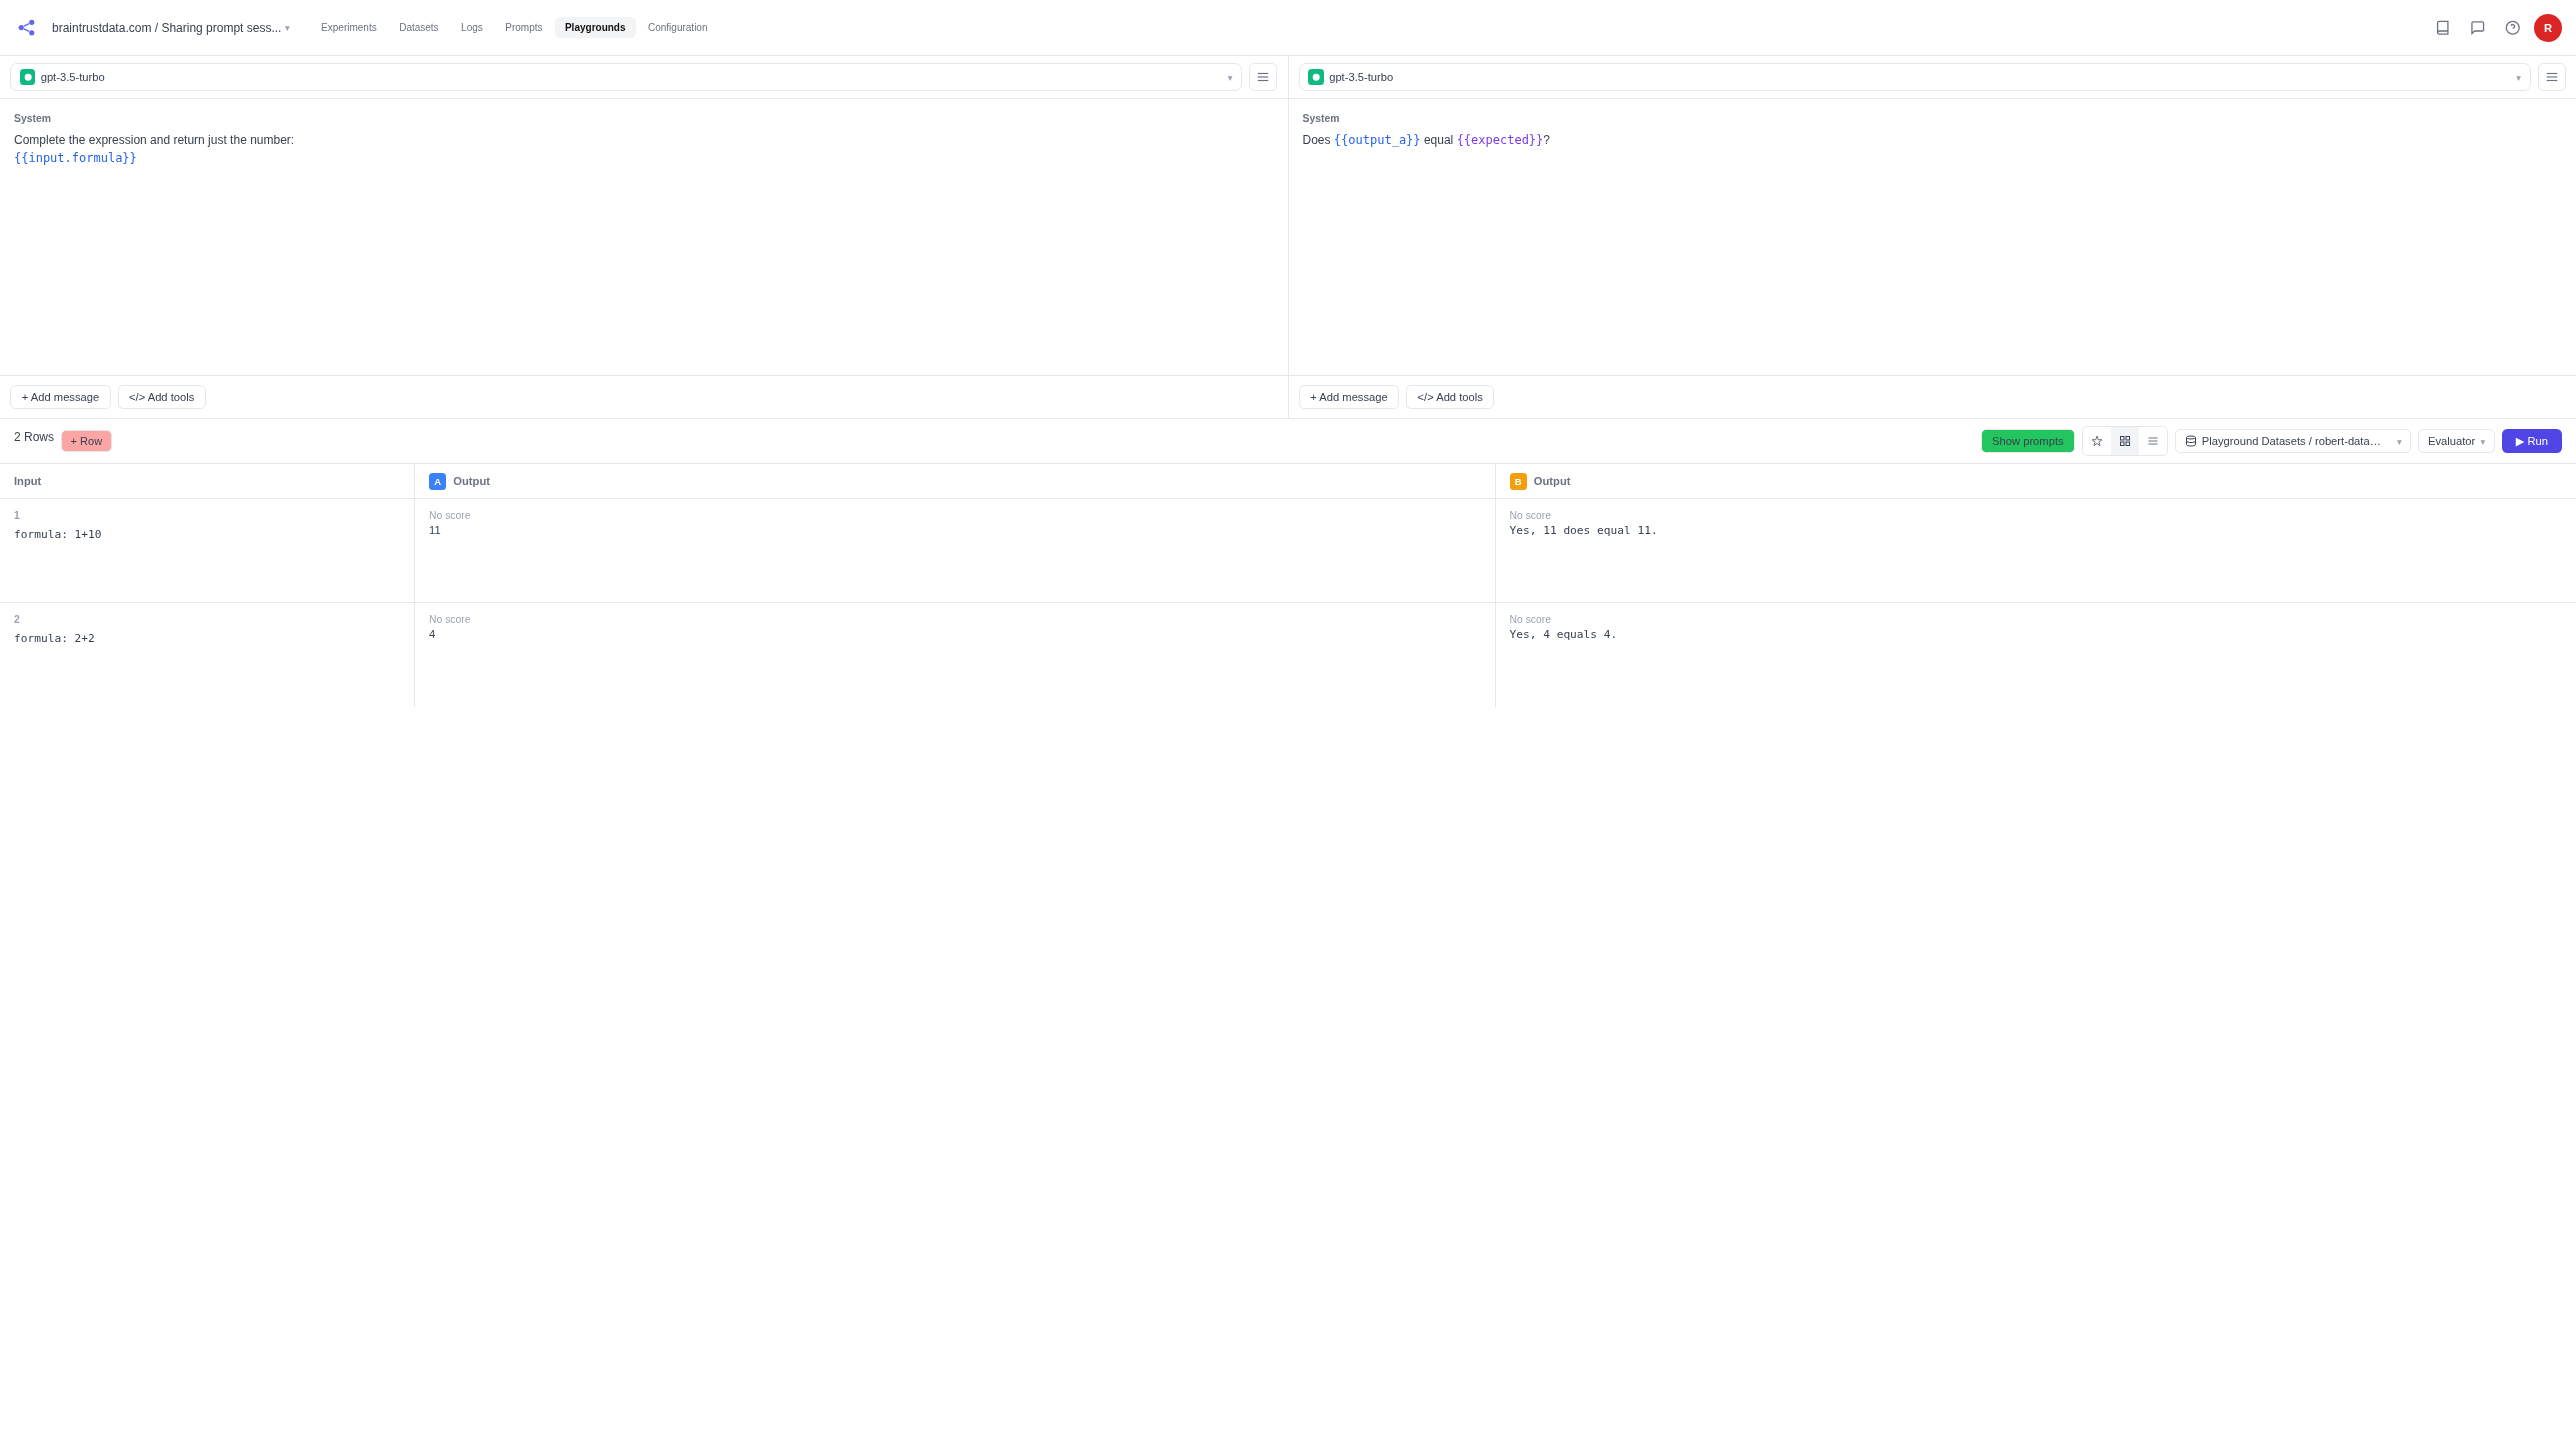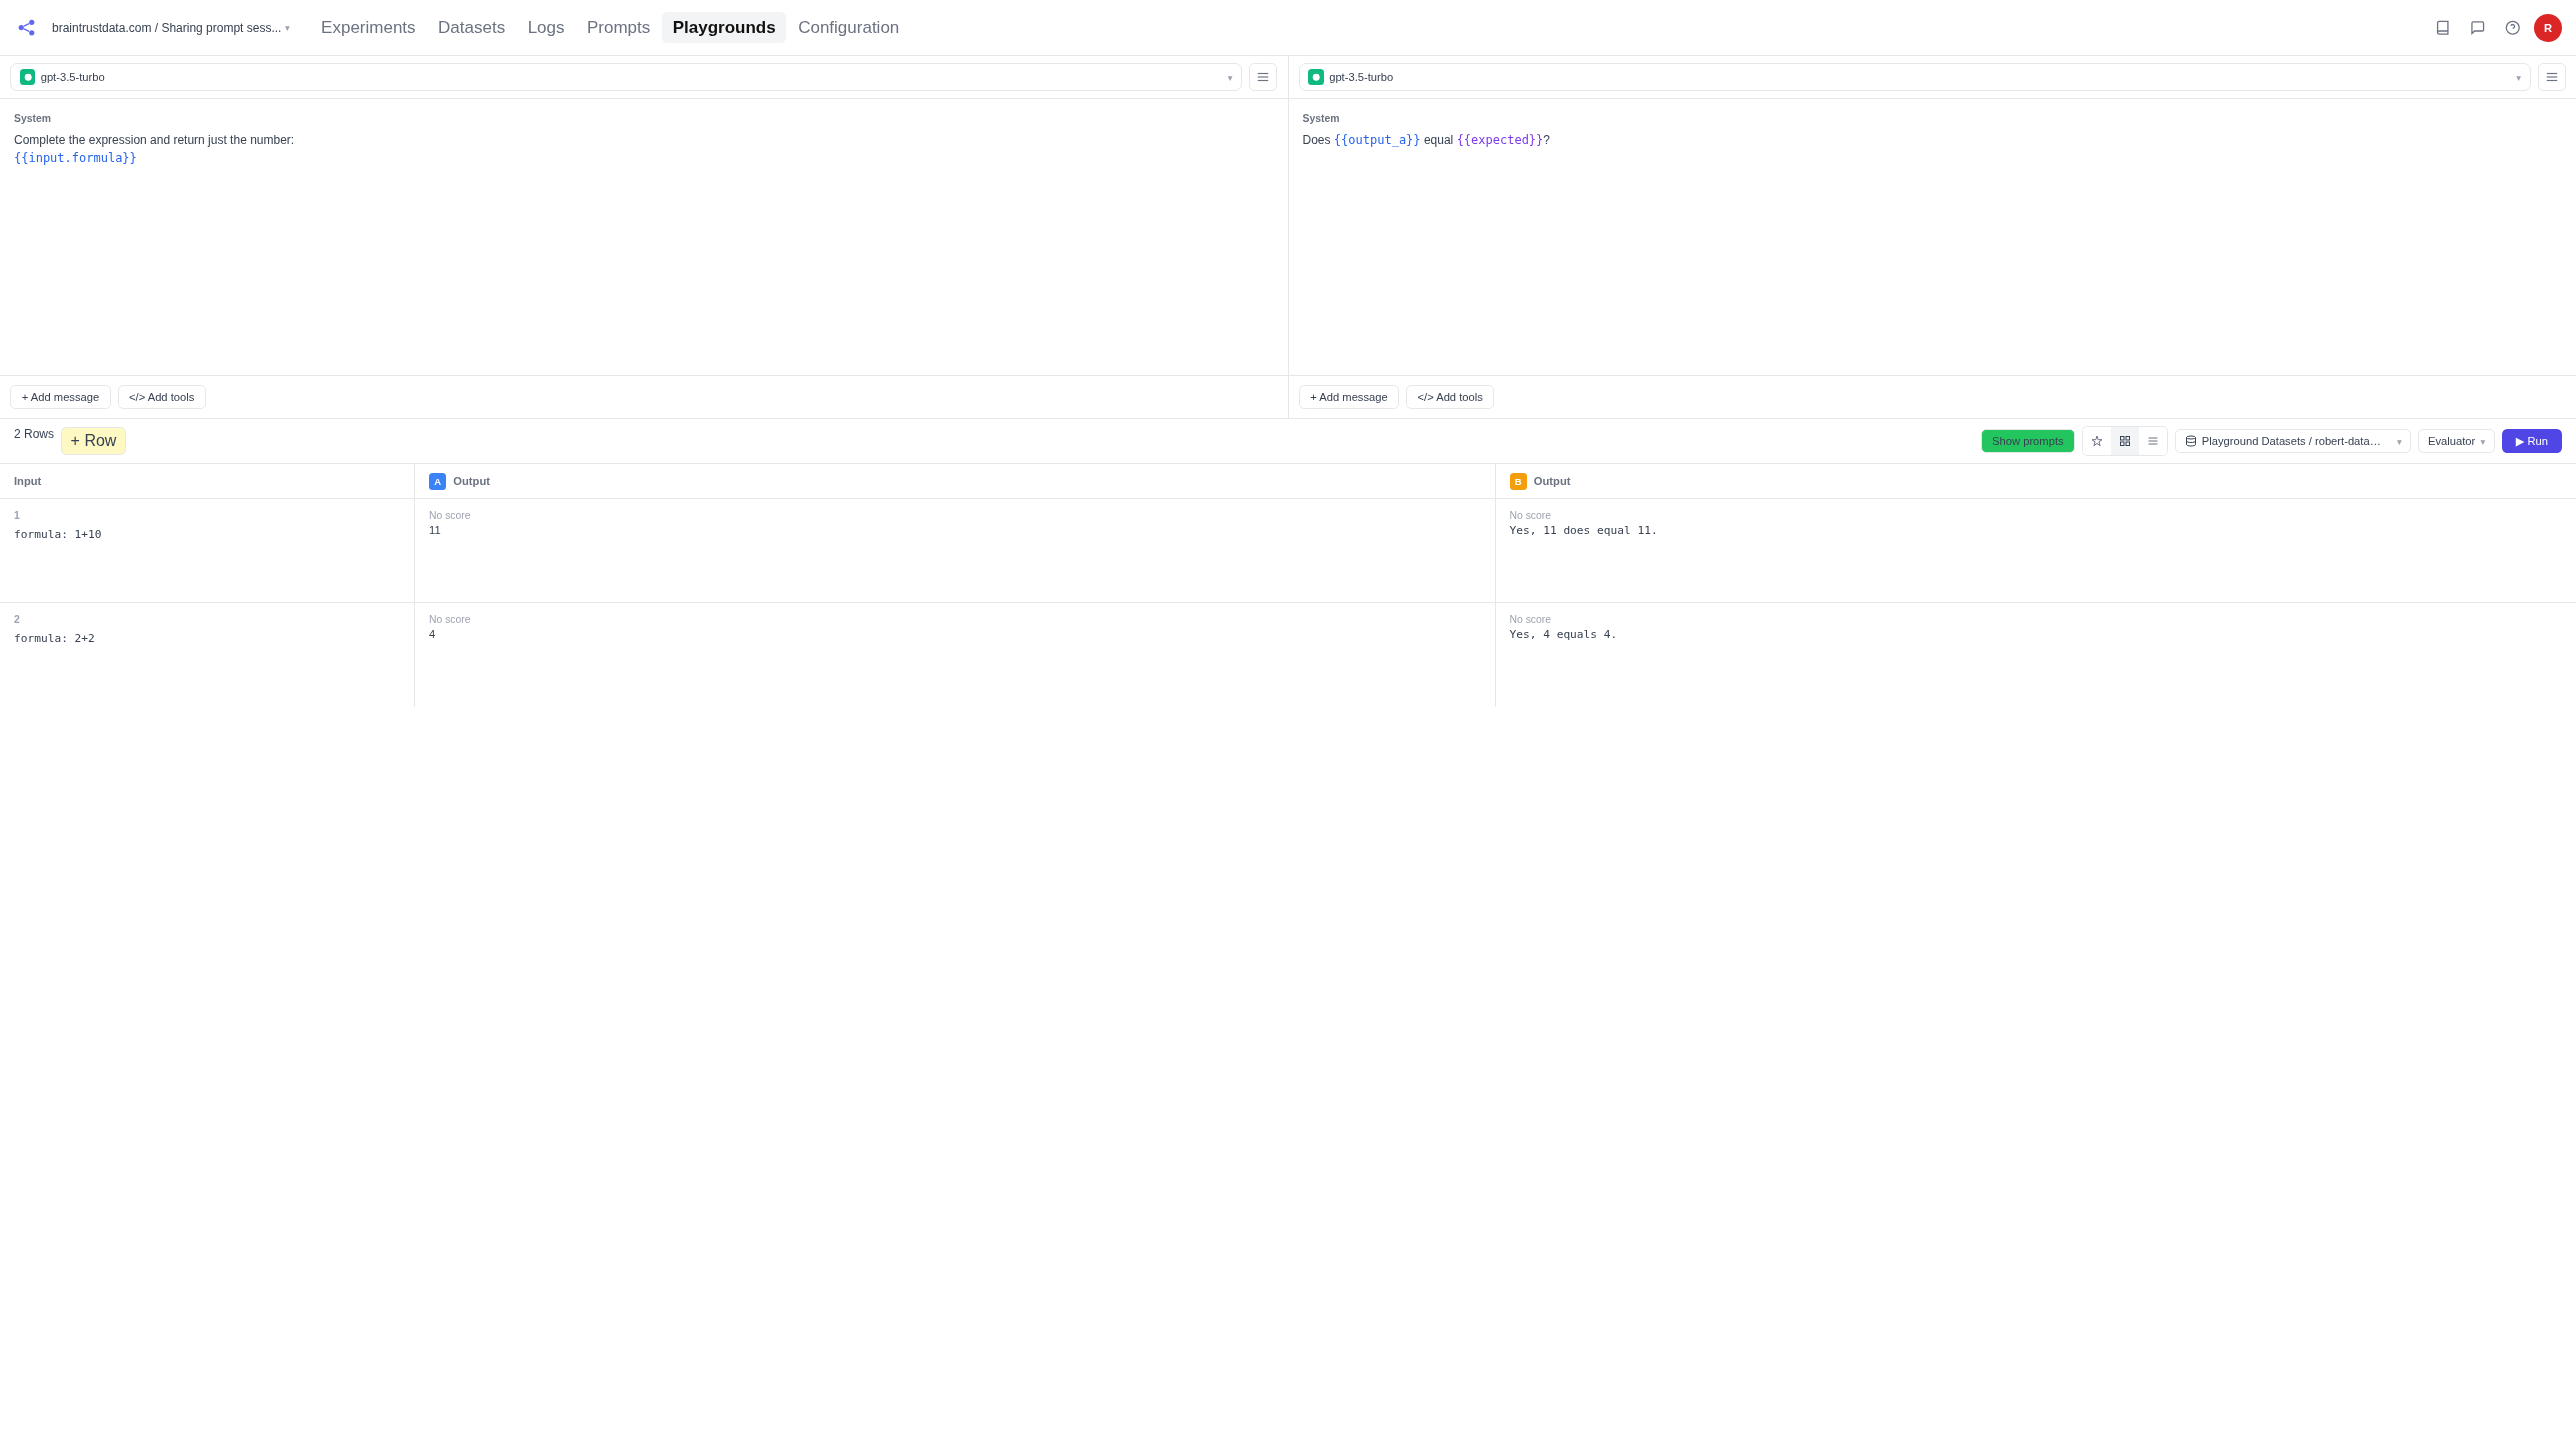--- a/index.html
+++ b/index.html
@@ -7,21 +7,21 @@
 
     
     .top-nav {
       display: flex; align-items: center; padding: 0 14px; height: 56px;
       border-bottom: 0.9px solid #e5e7eb; gap: 7px; flex-shrink: 0;
     }
     .nav-logo { width: 24px; height: 24px; display: flex; align-items: center; justify-content: center; }
     .nav-logo svg { width: 21px; height: 21px; }
     .nav-project { display: flex; align-items: center; gap: 3.5px; color: #374151; font-size: 12px; cursor: pointer; padding: 3.5px 7px; border-radius: 5.2px; }
     .nav-links { display: flex; align-items: center; gap: 1.7px; margin-left: 7px; }
-    .nav-link { padding: 5.2px 10.4px; border-radius: 5.2px; color: #6b7280; cursor: pointer; font-size: 17px; text-decoration: none; }
+    .nav-link { padding: 5.2px 10.4px; border-radius: 5.2px; color: #6b7280; cursor: pointer; font-size: 10px; text-decoration: none; }
     .nav-link.active { color: #111; font-weight: 600; background: #f3f4f6; }
     .nav-right { margin-left: auto; display: flex; align-items: center; gap: 7px; }
     .nav-icon-btn { width: 28px; height: 28px; display: flex; align-items: center; justify-content: center; border-radius: 5.2px; cursor: pointer; color: #6b7280; }
     .nav-avatar { width: 28px; height: 28px; border-radius: 50%; background: #dc2626; color: #fff; display: flex; align-items: center; justify-content: center; font-size: 11.2px; font-weight: 600; cursor: pointer; }
 
     
     .playground-panels { display: flex; border-bottom: 0.9px solid #e5e7eb; height: 363px; flex-shrink: 0; }
     .panel { flex: 1; display: flex; flex-direction: column; border-right: 0.9px solid #e5e7eb; overflow: hidden; }
     .panel:last-child { border-right: none; }
 
@@ -38,21 +38,21 @@
     .var-blue { color: #2563eb; font-family: monospace; }
     .var-purple { color: #7c3aed; font-family: monospace; }
 
     .panel-footer { display: flex; align-items: center; gap: 7px; padding: 8.6px 10.4px; border-top: 0.9px solid #e5e7eb; }
     .footer-btn { display: flex; align-items: center; gap: 5.2px; padding: 5.2px 10.4px; border: 0.9px solid #e5e7eb; border-radius: 5.2px; cursor: pointer; font-size: 11.2px; color: #374151; background: #fff; }
 
     
     .toolbar { display: flex; align-items: center; padding: 7px 14px; border-bottom: 0.9px solid #e5e7eb; gap: 7px; flex-shrink: 0; }
     .toolbar-left { display: flex; gap: 7px; }
     .rows-label { font-size: 12px; color: #374151; font-weight: 500; }
-    .add-row-btn { display: flex; align-items: center; gap: 3.5px; padding: 4.3px 8.6px; border: 0.9px solid #e5e7eb; border-radius: 5.2px; cursor: pointer; font-size: 16px; color: #374151; background: #fef9c3; }
+    .add-row-btn { display: flex; align-items: center; gap: 3.5px; padding: 4.3px 8.6px; border: 0.9px solid #e5e7eb; border-radius: 5.2px; cursor: pointer; font-size: 11px; color: #374151; background: #fca5a5; }
     .toolbar-right { margin-left: auto; display: flex; align-items: center; gap: 7px; }
     .show-prompts-btn { display: flex; align-items: center; gap: 5.2px; padding: 5.2px 10.4px; border: 0.9px solid #e5e7eb; border-radius: 5.2px; cursor: pointer; font-size: 11.2px; color: #374151; background: #22c55e; }
     .view-toggle { display: flex; border: 0.9px solid #e5e7eb; border-radius: 5.2px; overflow: hidden; }
     .view-btn { width: 28px; height: 28px; display: flex; align-items: center; justify-content: center; cursor: pointer; color: #6b7280; background: #fff; }
     .view-btn.active { background: #f3f4f6; color: #374151; }
     .dataset-selector { display: flex; align-items: center; gap: 5.2px; padding: 5.2px 8.6px; border: 0.9px solid #e5e7eb; border-radius: 5.2px; cursor: pointer; font-size: 11.2px; color: #374151; max-width: 242px; }
     .evaluator-btn { display: flex; align-items: center; gap: 5.2px; padding: 5.2px 8.6px; border: 0.9px solid #e5e7eb; border-radius: 5.2px; cursor: pointer; font-size: 11.2px; color: #374151; }
     .run-btn { display: flex; align-items: center; gap: 5.2px; padding: 5.2px 14px; border-radius: 5.2px; cursor: pointer; font-size: 11.2px; color: #fff; background: #4f46e5; border: none; font-weight: 500; }
 
     

